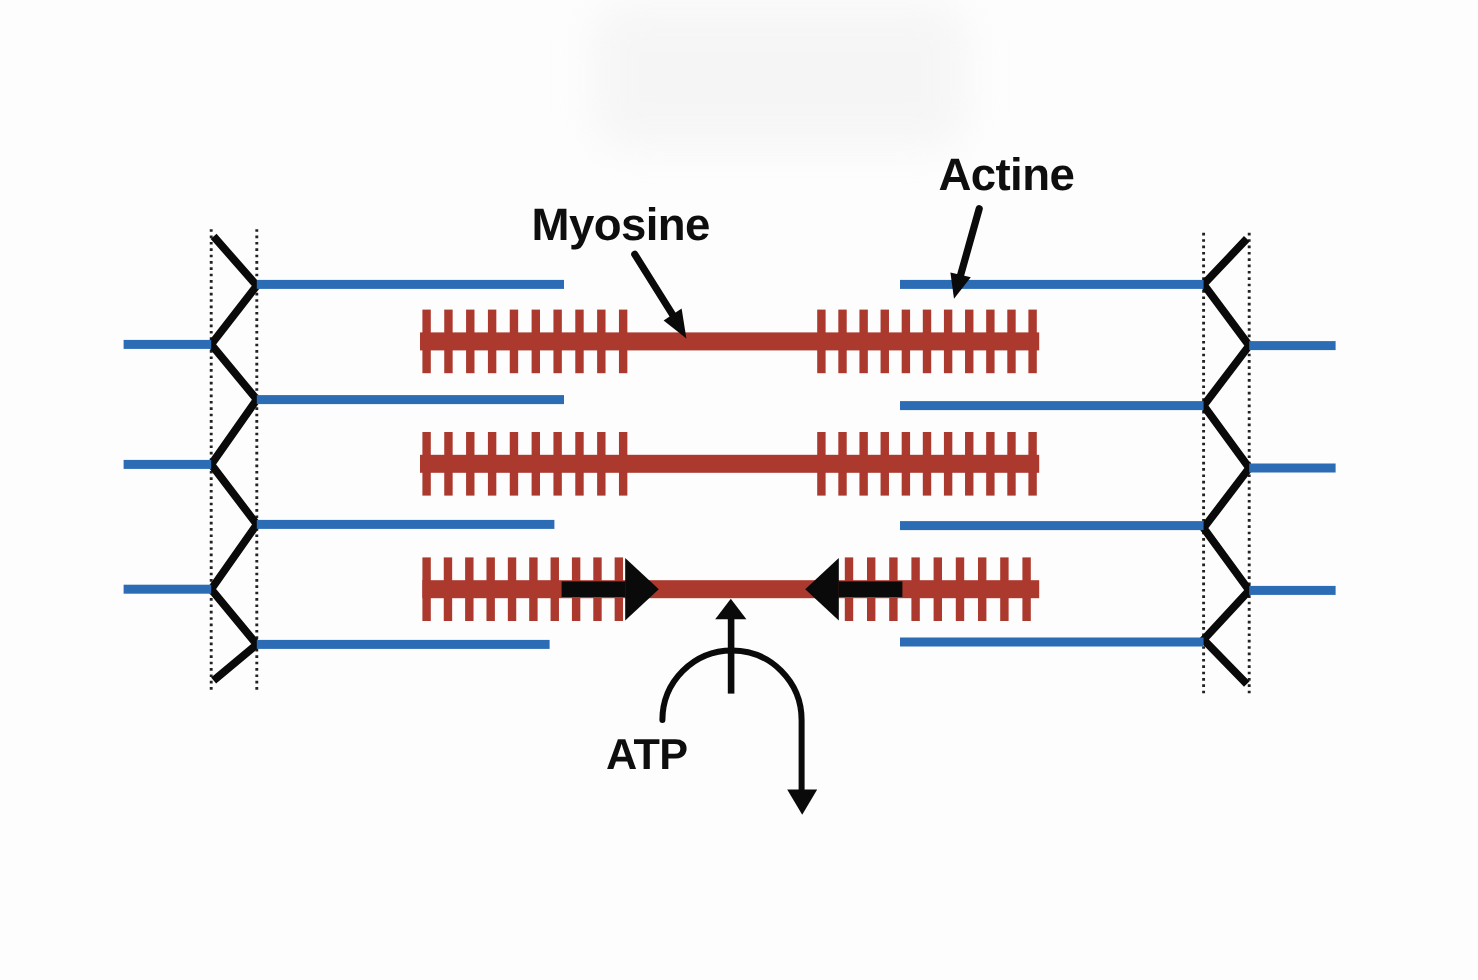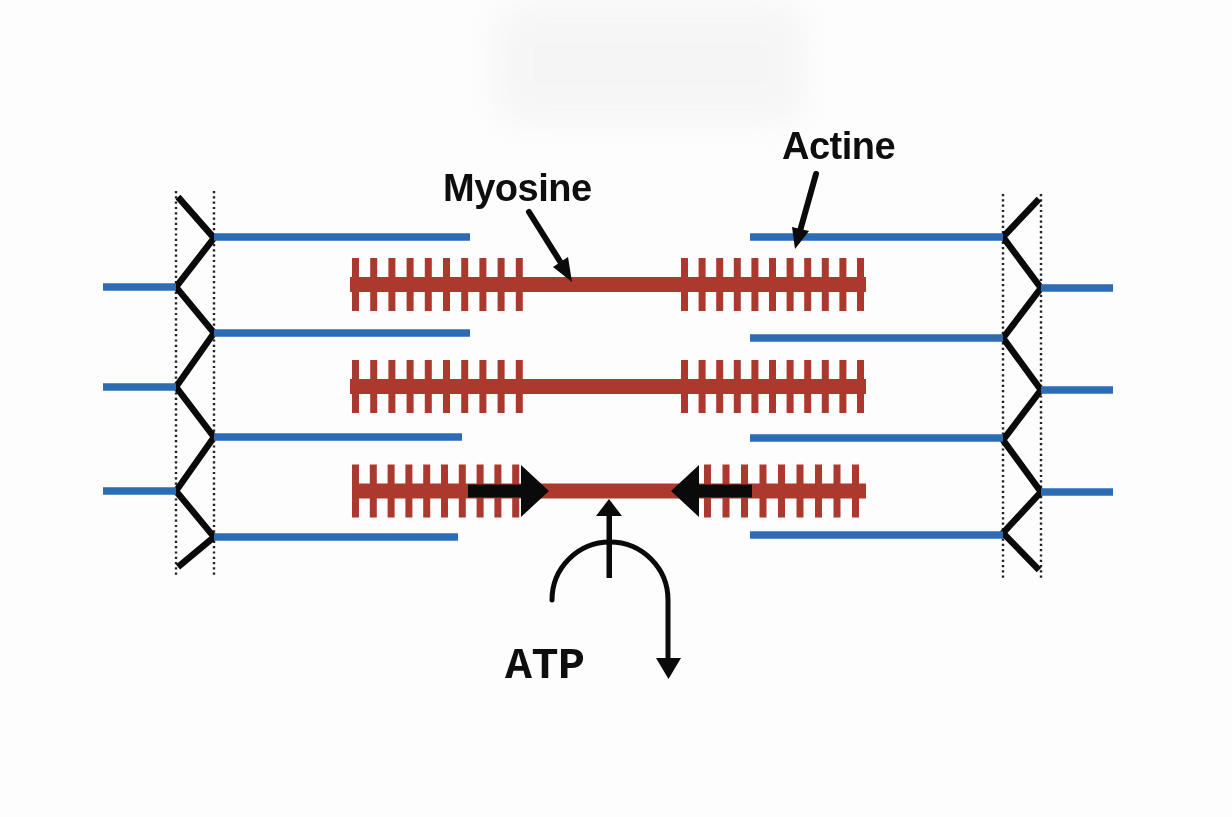--- a/index.html
+++ b/index.html
@@ -14,21 +14,21 @@
     position:absolute;left:495px;top:4px;width:310px;height:120px;
     background:#f0f0f1;border-radius:24px;filter:blur(16px);opacity:.55;
   }
   #diagram-svg{position:absolute;left:0;top:0;width:100%;height:100%;}
   .lbl{
     position:absolute;color:#0e0e0e;font-weight:600;letter-spacing:-0.5px;
     white-space:nowrap;line-height:1;
   }
   #lbl-myosine{left:443px;top:169px;font-size:38px;}
   #lbl-actine{left:782px;top:127px;font-size:38px;}
-  #lbl-atp{left:505px;top:644px;font-size:45px;font-family:Liberation Mono, monospace;}
+  #lbl-atp{left:505px;top:611px;font-size:36px;}
 </style>
 </head>
 <body>
 
 <div id="canvas">
   <div id="smudge"></div>
   <svg id="diagram-svg" viewBox="0 0 1232 817">
       <line x1="176" y1="191" x2="176" y2="576" stroke="#222222" stroke-width="2.4" stroke-dasharray="2.2,3.1"></line>
       <line x1="214" y1="191" x2="214" y2="576" stroke="#222222" stroke-width="2.4" stroke-dasharray="2.2,3.1"></line>
       <polyline points="178,197 214,238 176,287 214,333 176,387 214,437 176,491 214,537 178,567" fill="none" stroke="#0a0a0a" stroke-width="6.5" stroke-linejoin="miter" stroke-linecap="butt"></polyline>

